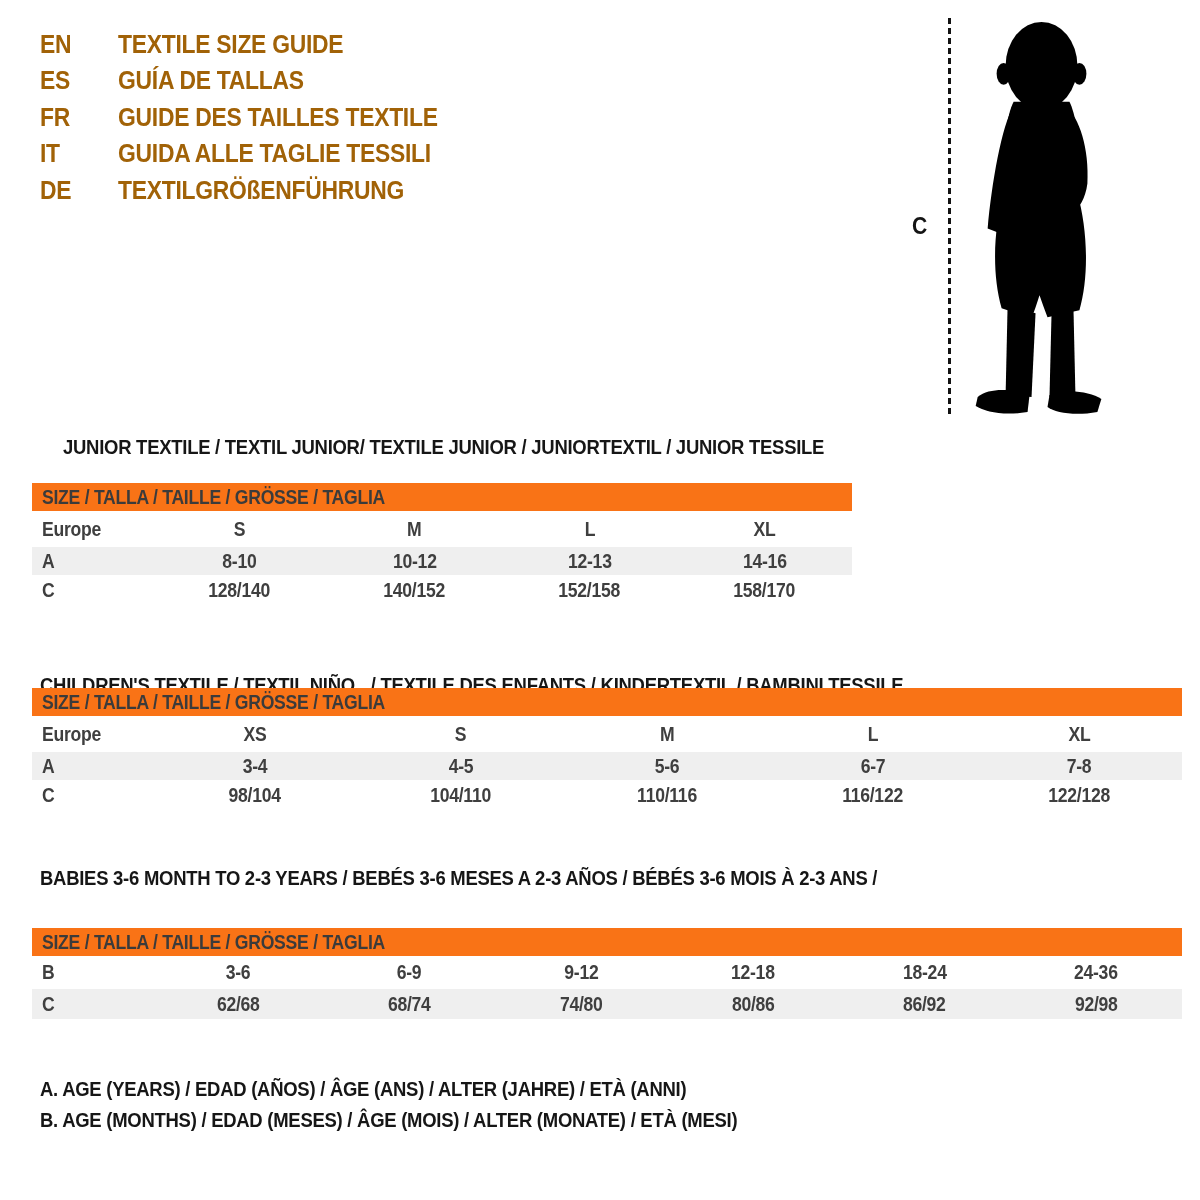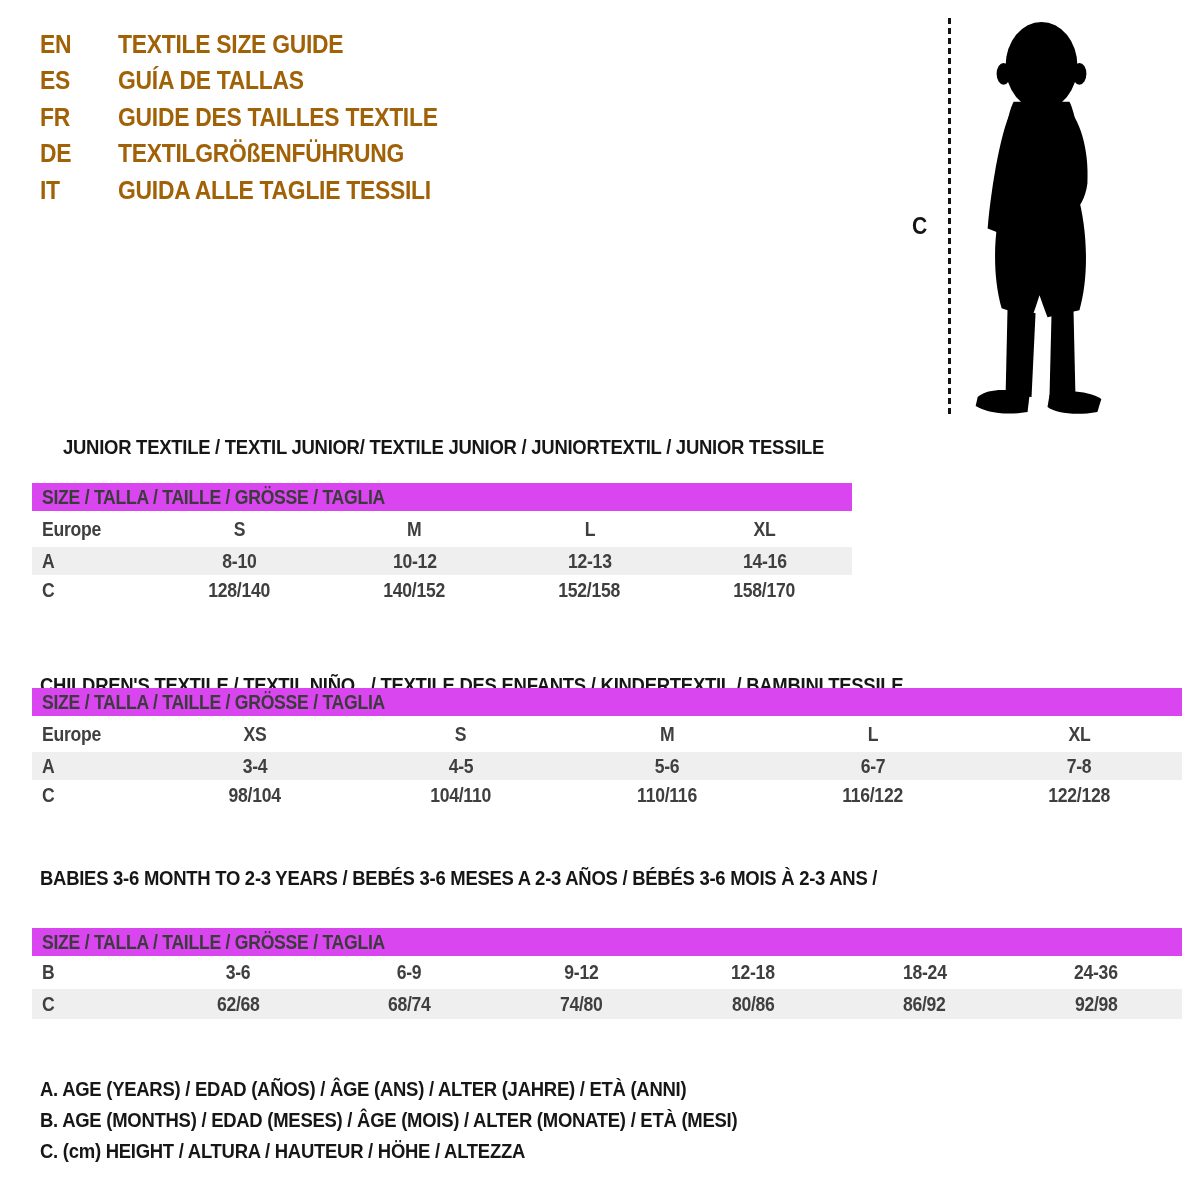--- a/index.html
+++ b/index.html
@@ -70,21 +70,21 @@
   }
   .sub { font-size: 0.62em; vertical-align: sub; }
 
   
   .size-table { position: absolute; left: 32px; }
   .t-junior   { width: 820px;  top: 483px; }
   .t-children { width: 1150px; top: 688px; }
   .t-babies   { width: 1150px; top: 928px; }
   .size-bar {
     height: 28px;
-    background: #d946ef;
+    background: #f97316;
     display: flex;
     align-items: center;
     padding-left: 10px;
     box-sizing: border-box;
     font-size: 20px;
     font-weight: bold;
     color: #3b3b3b;
   }
   .t-row {
     display: grid;
@@ -124,26 +124,26 @@
     </div>
     <div class="lang-row">
       <span class="lang-code"><span class="cond">ES</span></span>
       <span class="cond">GUÍA DE TALLAS</span>
     </div>
     <div class="lang-row">
       <span class="lang-code"><span class="cond">FR</span></span>
       <span class="cond">GUIDE DES TAILLES TEXTILE</span>
     </div>
     <div class="lang-row">
+      <span class="lang-code"><span class="cond">IT</span></span>
+      <span class="cond">GUIDA ALLE TAGLIE TESSILI</span>
+    </div>
+    <div class="lang-row">
       <span class="lang-code"><span class="cond">DE</span></span>
       <span class="cond">TEXTILGRÖßENFÜHRUNG</span>
-    </div>
-    <div class="lang-row">
-      <span class="lang-code"><span class="cond">IT</span></span>
-      <span class="cond">GUIDA ALLE TAGLIE TESSILI</span>
     </div>
   </div>
 
   <div class="figure-area">
     <div class="measure-line"></div>
     <div class="measure-label"><span class="cond">C</span></div>
     <svg class="silhouette" width="178" height="404" viewBox="0 0 175 405" aria-hidden="true">
       <g fill="#000000">
         <ellipse cx="80" cy="52" rx="36" ry="44"></ellipse>
         <ellipse cx="42" cy="60" rx="7" ry="11"></ellipse>
@@ -250,18 +250,15 @@
     </div>
   </div>
 
   <div class="legend">
     <div class="legend-line">
         <span class="cond">A. AGE (YEARS) / EDAD (AÑOS) / ÂGE (ANS) / ALTER (JAHRE) / ETÀ (ANNI)</span>
       </div>
     <div class="legend-line">
         <span class="cond">B. AGE (MONTHS) / EDAD (MESES) / ÂGE (MOIS) / ALTER (MONATE) / ETÀ (MESI)</span>
       </div>
-    <div class="legend-line">
-        <span class="cond">C. (cm) HEIGHT / ALTURA / HAUTEUR / HÖHE / ALTEZZA</span>
-      </div>
   </div>
 
 </div>
 
 </body></html>

